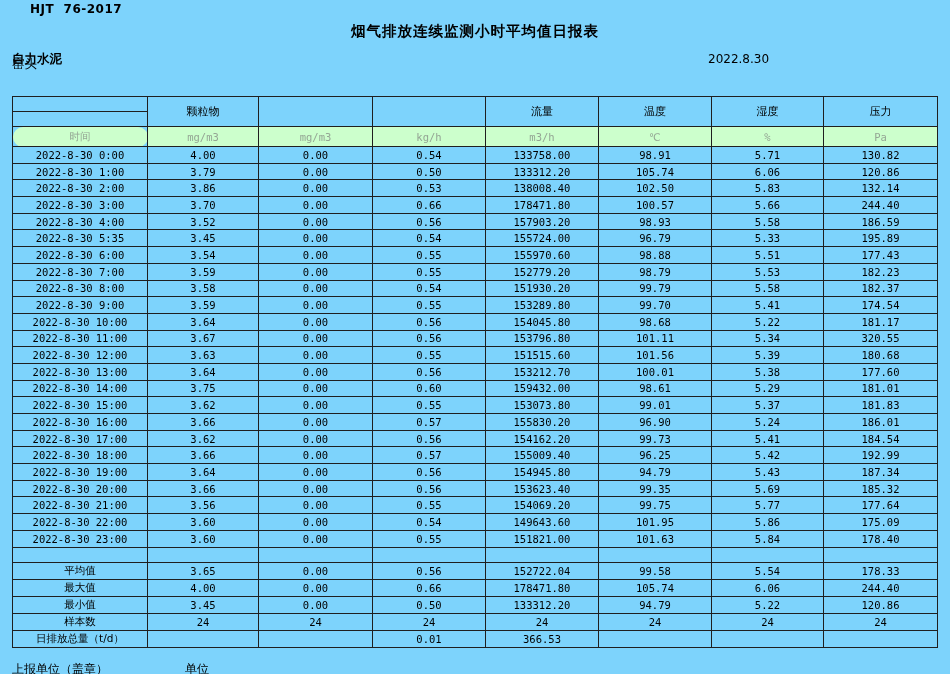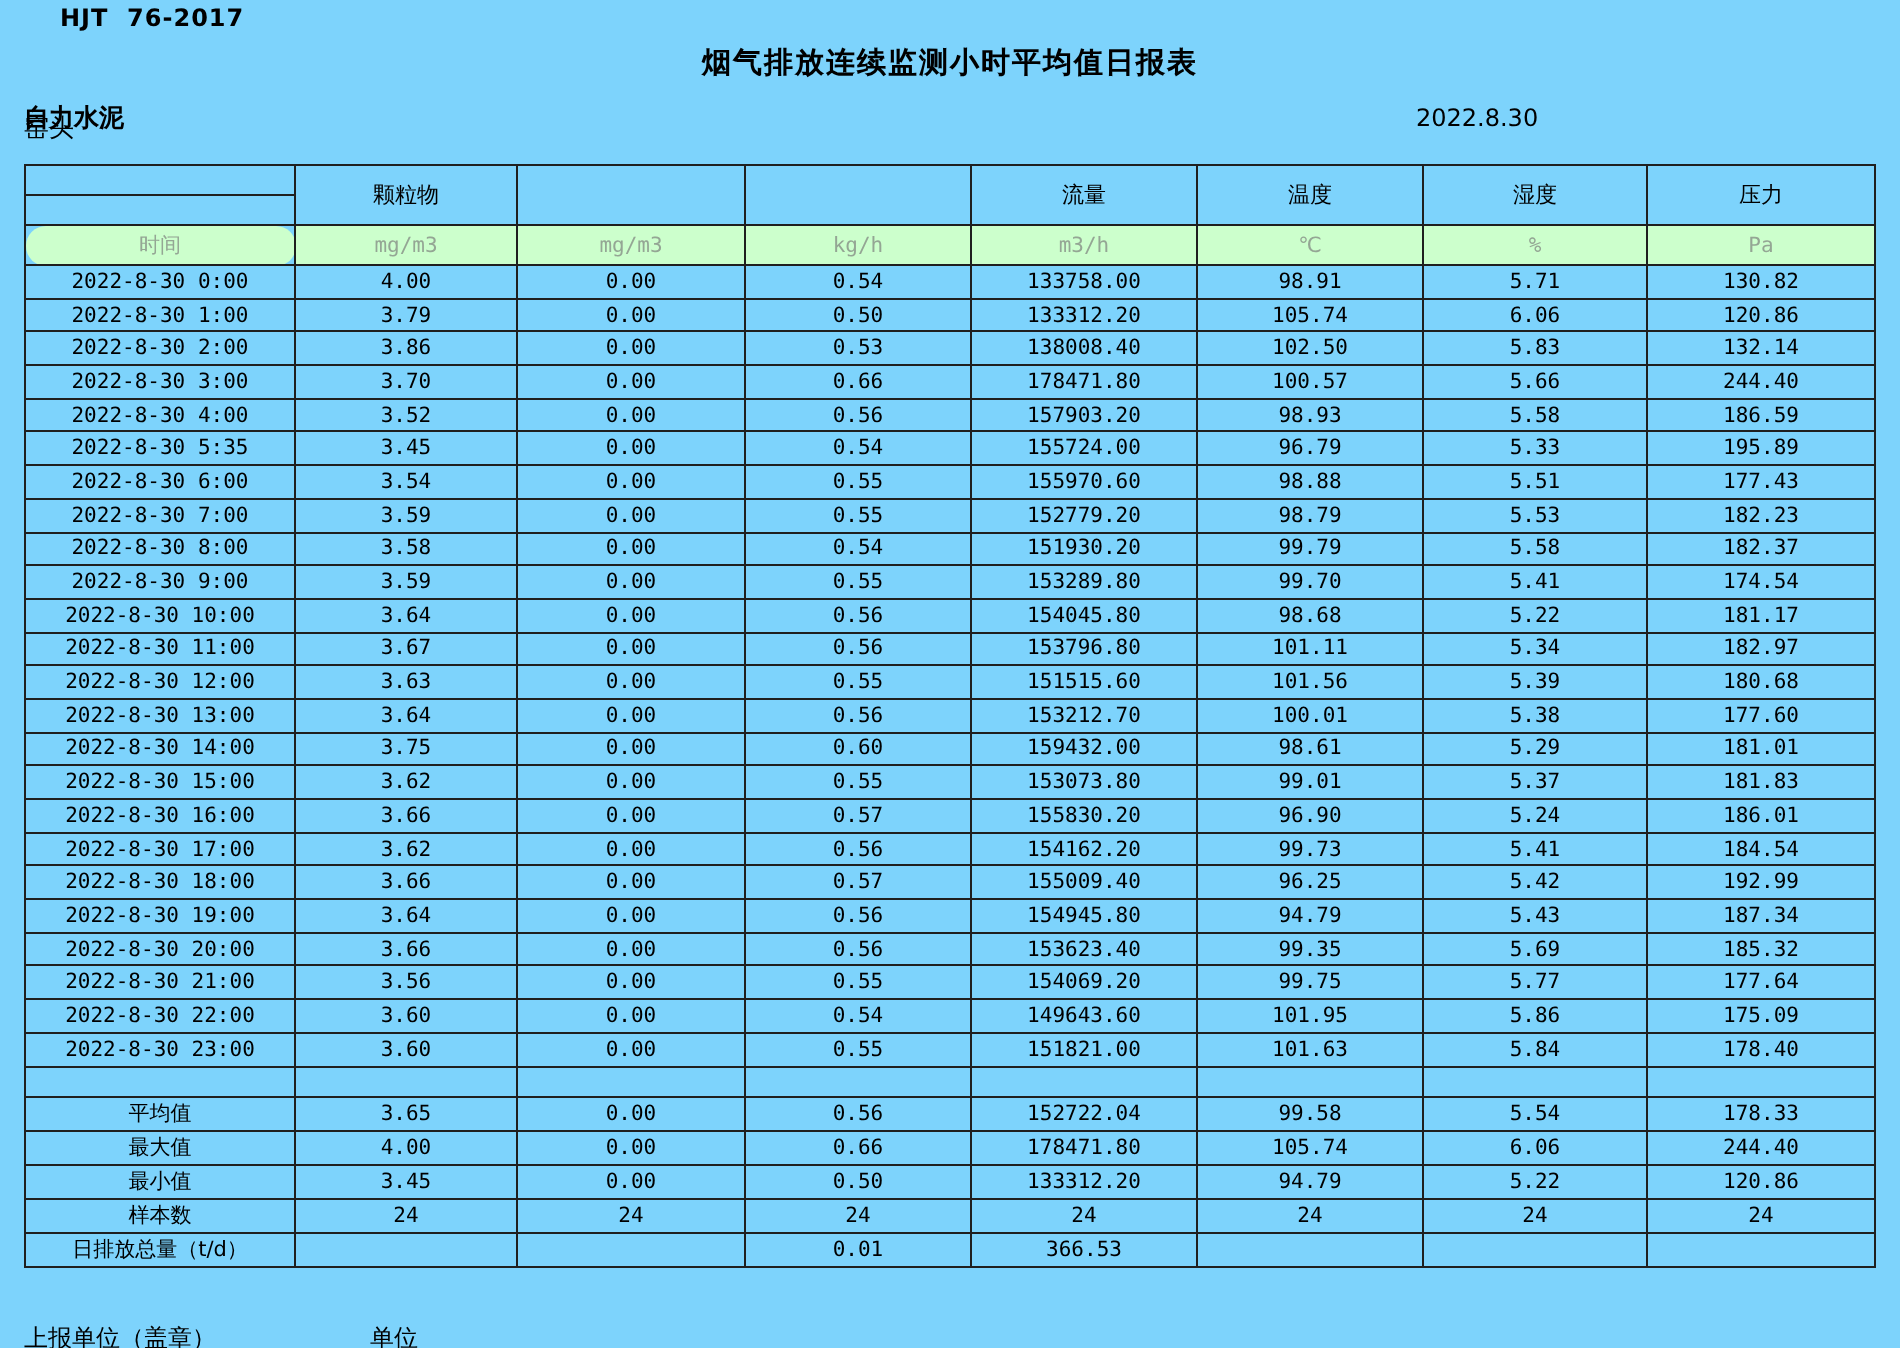--- a/index.html
+++ b/index.html
@@ -15,21 +15,21 @@
   }
   .doc-title {
     position:absolute; left:0; right:0; top:22px; text-align:center;
     font-size:14.5px; font-weight:bold; letter-spacing:1px;
   }
   .company { position:absolute; left:12px; top:39px; font-size:12.5px; font-weight:bold;margin-top:12px; }
   .station { position:absolute; left:12px; top:56px; font-size:12.5px; font-weight:normal; }
   .report-date { position:absolute; left:708px; top:52px; font-size:12px; }
 
   table.report {
-    position:absolute; left:12px; top:82px; width:925px;
+    position:absolute; left:12px; top:96px; width:925px;
     border-collapse:collapse; table-layout:fixed;
   }
   table.report td {
     border:1px solid #1f1f1f; padding:0; margin:0;
     text-align:center; vertical-align:middle;
     font-size:10.5px; overflow:hidden; white-space:nowrap;
     font-family:"DejaVu Sans Mono","DejaVu Sans",monospace;
   }
   tr.param-row td {
     height:15px; font-family:"DejaVu Sans","Liberation Sans",sans-serif;
@@ -207,21 +207,21 @@
           <td>181.17</td>
         </tr>
         <tr class="data-row">
           <td>2022-8-30 11:00</td>
           <td>3.67</td>
           <td>0.00</td>
           <td>0.56</td>
           <td>153796.80</td>
           <td>101.11</td>
           <td>5.34</td>
-          <td>182.97</td>
+          <td>320.55</td>
         </tr>
         <tr class="data-row">
           <td>2022-8-30 12:00</td>
           <td>3.63</td>
           <td>0.00</td>
           <td>0.55</td>
           <td>151515.60</td>
           <td>101.56</td>
           <td>5.39</td>
           <td>180.68</td>

